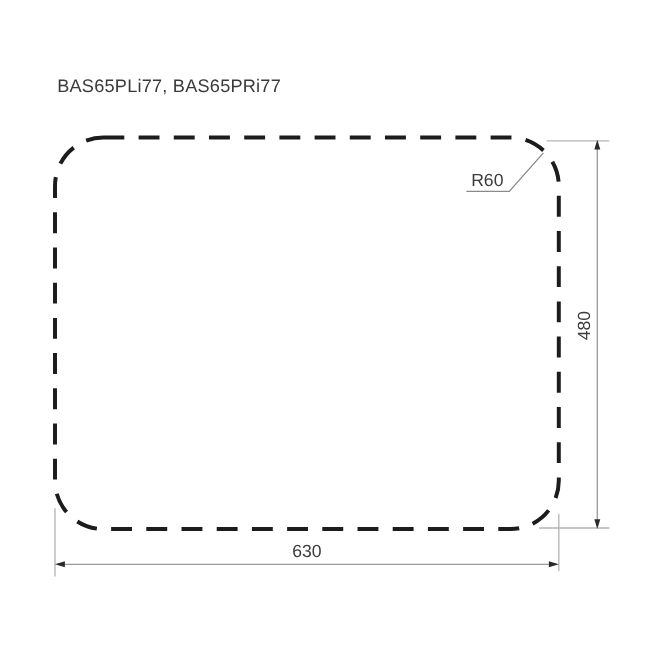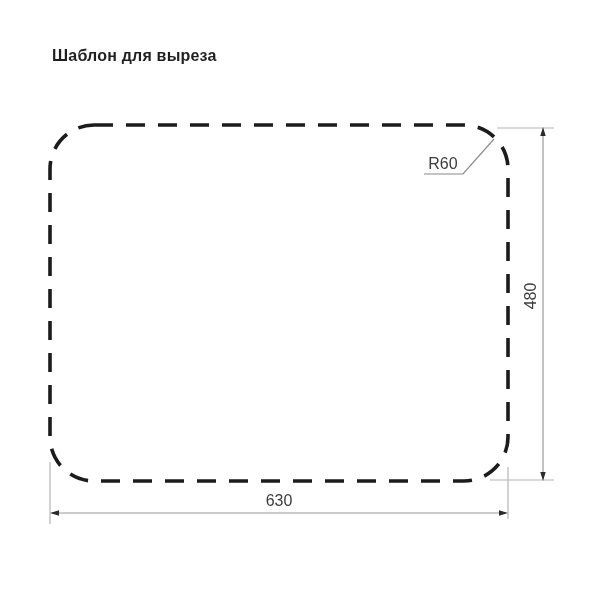--- a/index.html
+++ b/index.html
@@ -45,22 +45,22 @@
     font-family: "Liberation Sans", "DejaVu Sans", sans-serif;
     font-size: 16px;
     fill: #3c3c3c;
   }
 </style>
 </head>
 <body>
 
 <div class="page">
 
-  <h1 class="page-title">Шаблон для выреза</h1>
 
+  <div class="model-numbers">BAS65PLi77, BAS65PRi77</div>
 
   <svg class="drawing-svg" width="600" height="600" viewBox="0 0 600 600">
 
     <rect x="50" y="125" width="458" height="356" rx="44" ry="44" fill="none" stroke="#1c1c1c" stroke-width="3.6" stroke-dasharray="19 13"></rect>
 
     <line x1="497" y1="128" x2="554" y2="128" stroke="#b5b5b5" stroke-width="1.2"></line>
     <line x1="490" y1="480" x2="554" y2="480" stroke="#b5b5b5" stroke-width="1.2"></line>
     <line x1="50" y1="462" x2="50" y2="524" stroke="#b5b5b5" stroke-width="1.2"></line>
     <line x1="508" y1="467" x2="508" y2="519" stroke="#b5b5b5" stroke-width="1.2"></line>
 

